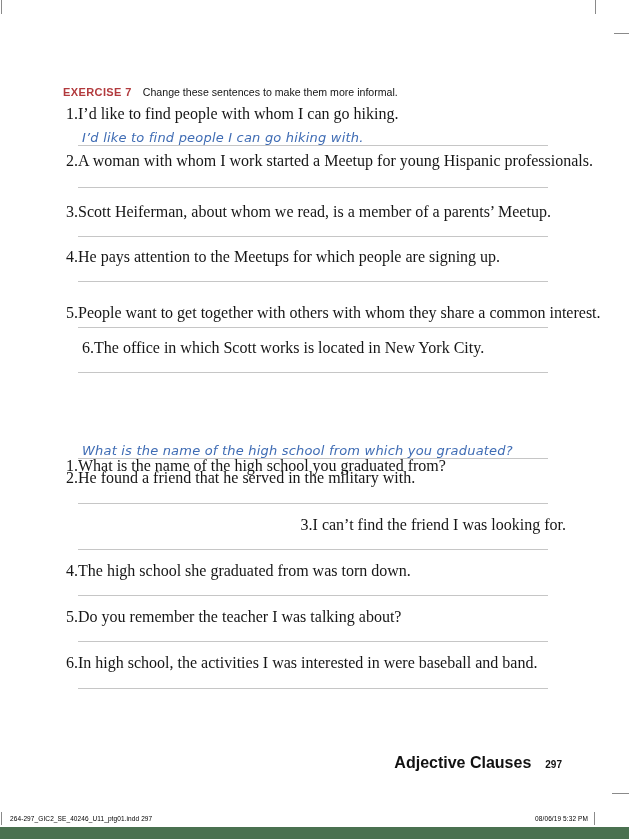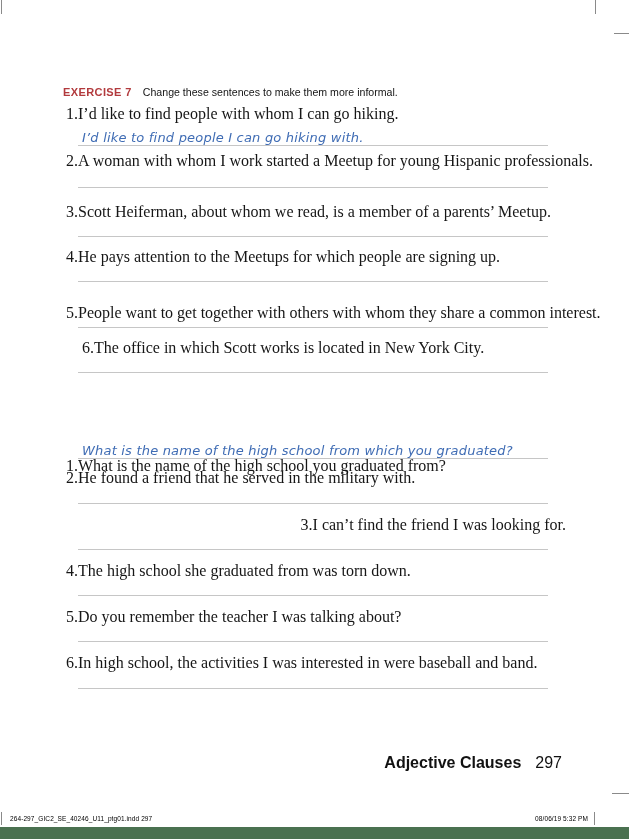--- a/index.html
+++ b/index.html
@@ -41,21 +41,21 @@
   }
   .handwriting{
     position:absolute;left:4px;bottom:0px;white-space:nowrap;
     font-family:"DejaVu Sans",sans-serif;font-style:italic;
     font-size:13px;color:#3f6cb4;letter-spacing:.2px;
   }
 
   
   .page-footer{position:absolute;top:754px;right:67px;white-space:nowrap;}
   .footer-section{font-size:16px;font-weight:bold;color:#111;}
-  .footer-page{font-size:16px;font-weight:normal;color:#111;margin-left:14px;}
+  .footer-page{font-size:10px;font-weight:bold;color:#111;margin-left:14px;}
 
   
   .print-meta-left{
     position:absolute;left:10px;top:815px;font-size:6.5px;color:#000;
     font-family:"Liberation Sans",sans-serif;letter-spacing:.1px;
   }
   .print-meta-right{
     position:absolute;right:41px;top:815px;font-size:6.5px;color:#000;
     font-family:"Liberation Sans",sans-serif;letter-spacing:.1px;
   }

